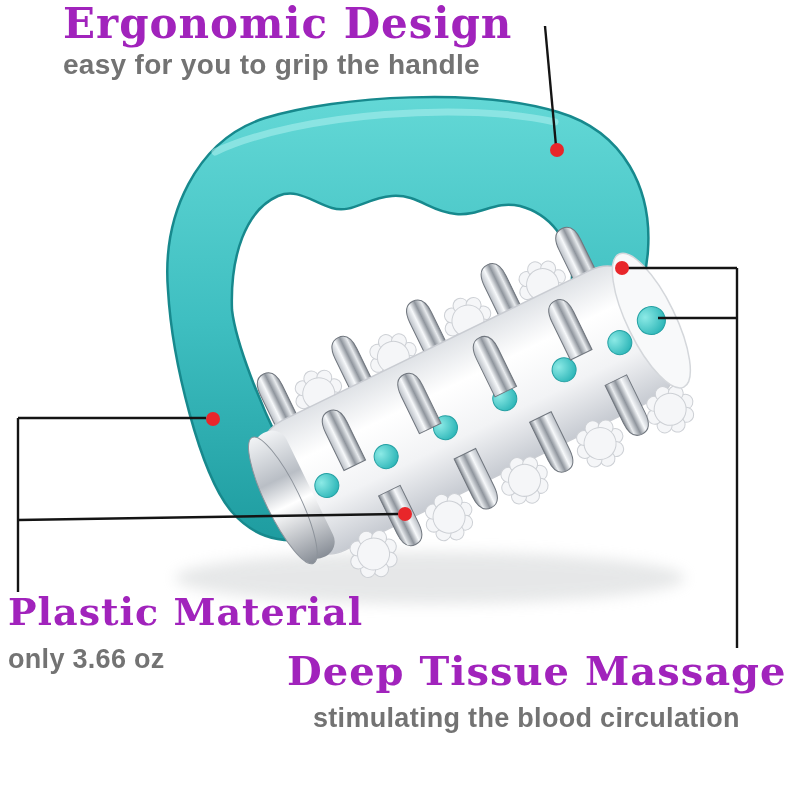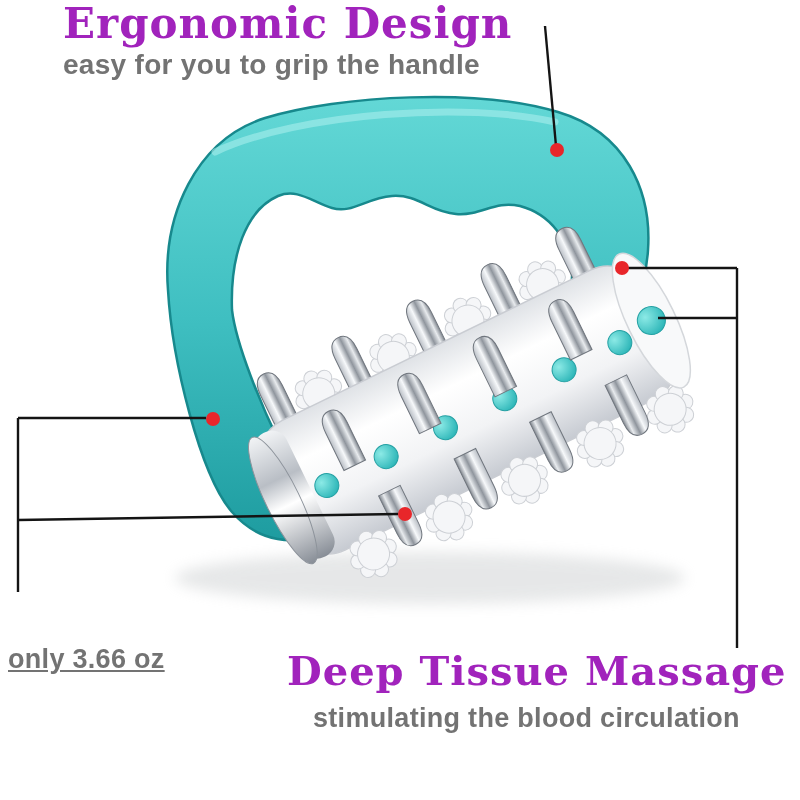--- a/index.html
+++ b/index.html
@@ -22,21 +22,21 @@
   }
   .subtext{
     font-weight:700;
     color:#737373;
     letter-spacing:0.3px;
     line-height:1.1;
   }
   .h-ergo{left:63px;top:2px;font-size:42px;}
   .s-ergo{left:63px;top:50px;font-size:28px;}
   .h-plastic{left:8px;top:592px;font-size:38px;}
-  .s-plastic{left:8px;top:645px;font-size:27px;text-decoration:underline;}
+  .s-plastic{left:8px;top:645px;font-size:27px;}
   .h-deep{left:287px;top:650px;font-size:40px;}
   .s-deep1{left:313px;top:704px;font-size:27px;}
   .s-deep2{left:305px;top:746px;font-size:27px;}
 </style>
 </head>
 <body>
 
 <div class="canvas">
 
   <svg viewBox="0 0 800 800" width="800" height="800">
@@ -166,18 +166,19 @@
       <circle cx="557" cy="150" r="7"></circle>
       <circle cx="622" cy="268" r="7"></circle>
       <circle cx="213" cy="419" r="7"></circle>
       <circle cx="405" cy="514" r="7"></circle>
     </g>
   </svg>
 
   <div class="overlay-text heading h-ergo">Ergonomic Design</div>
   <div class="overlay-text subtext s-ergo">easy for you to grip the handle</div>
 
+  <div class="overlay-text heading h-plastic">Plastic Material</div>
   <div class="overlay-text subtext s-plastic">only 3.66 oz</div>
 
   <div class="overlay-text heading h-deep">Deep Tissue Massage</div>
   <div class="overlay-text subtext s-deep1">stimulating the blood circulation</div>
 
 </div>
 
 </body></html>

